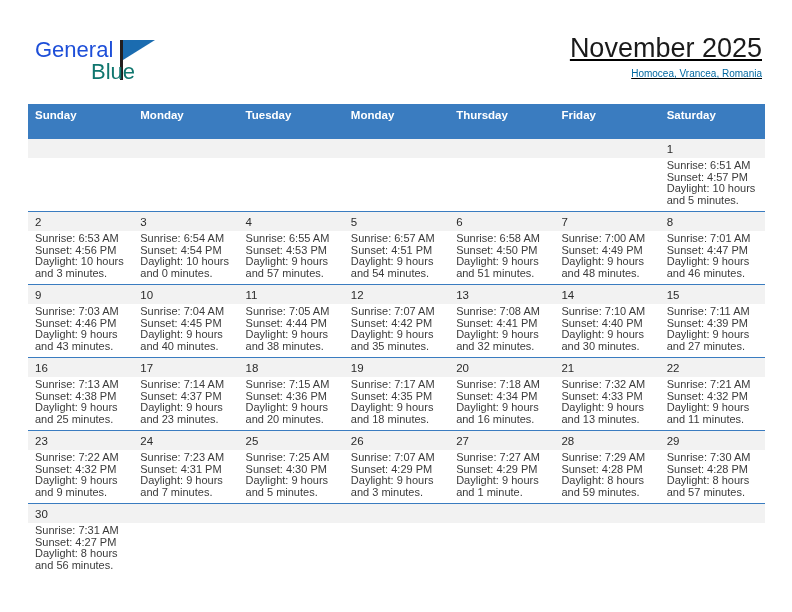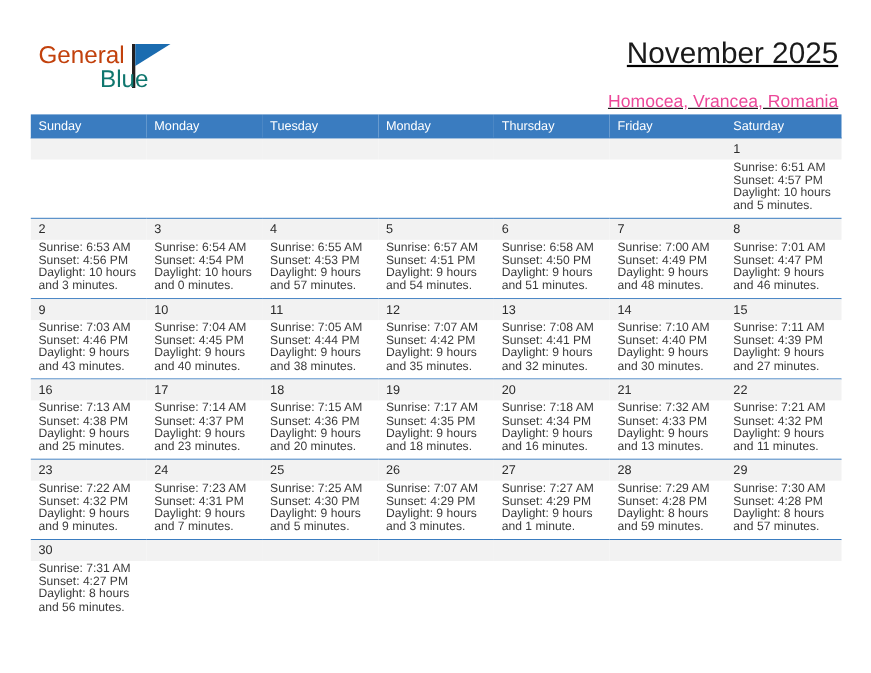--- a/index.html
+++ b/index.html
@@ -35,21 +35,21 @@
     top: 4px;
     width: 190px;
     height: 56px;
   }
   .logo-general {
     position: absolute;
     left: 0px;
     top: 2px;
     font-size: 22px;
     line-height: 24px;
-    color: #c2410c;
+    color: #1d4ed8;
     letter-spacing: 0px;
     font-family: "Liberation Sans", sans-serif;
   }
   .logo-blue {
     position: absolute;
     left: 56px;
     top: 24px;
     font-size: 22px;
     line-height: 24px;
     color: #0f766e;
@@ -81,43 +81,43 @@
     text-decoration: underline;
   }
   .cal-title {
     font-size: 27px;
     line-height: 32px;
     color: #1a1a1a;
     font-weight: normal;
     white-space: nowrap;
   }
   .cal-subtitle {
-    font-size: 16px;
+    font-size: 10px;
     line-height: 20px;
-    color: #ec4899;
-    margin-top: 19px;
+    color: #0369a1;
+    margin-top: 0;
     white-space: nowrap;
   }
 
   
   .calendar {
     position: absolute;
     left: 28px;
     top: 104px;
     width: 737px;
     border-collapse: collapse;
     table-layout: fixed;
   }
   .calendar th {
     background: #3a7cc0;
     color: #ffffff;
     font-size: 11.5px;
-    font-weight: normal;
+    font-weight: bold;
     text-align: left;
-    padding: 5px 0 4px 7px;
+    padding: 5px 0 17px 7px;
     height: 12px;
     border: none;
   }
   .calendar td {
     vertical-align: top;
     padding: 0;
     border: none;
     width: 105.3px;
     height: 72px;
     background: #ffffff;

